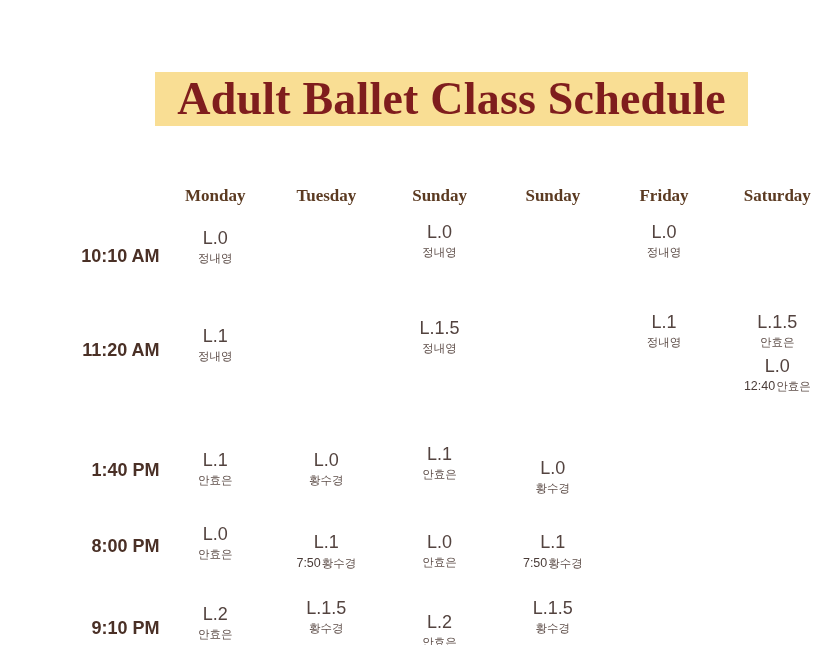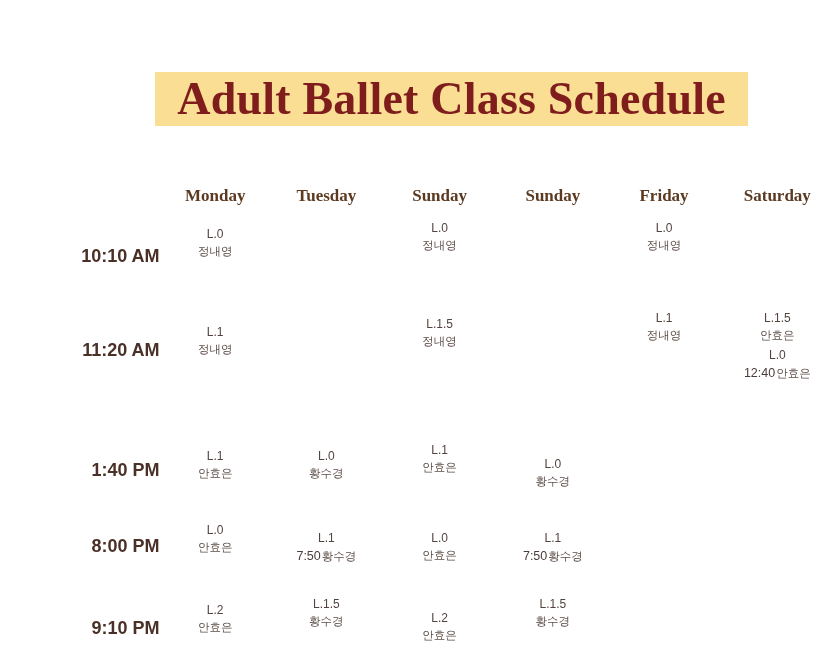--- a/index.html
+++ b/index.html
@@ -86,21 +86,21 @@
   
   .class-cell {
     text-align: center;
   }
   .entry {
     margin: 0 0 6px 0;
   }
   .entry:last-child { margin-bottom: 0; }
   .lvl {
     font-family: "Liberation Sans", sans-serif;
-    font-size: 12px;
+    font-size: 18px;
     color: #53433F;
     line-height: 1.15;
     white-space: nowrap;
   }
   .meta {
     font-family: "Liberation Sans", sans-serif;
     font-size: 11.5px;
     color: #5E4E49;
     line-height: 1.3;
     margin-top: 2px;

